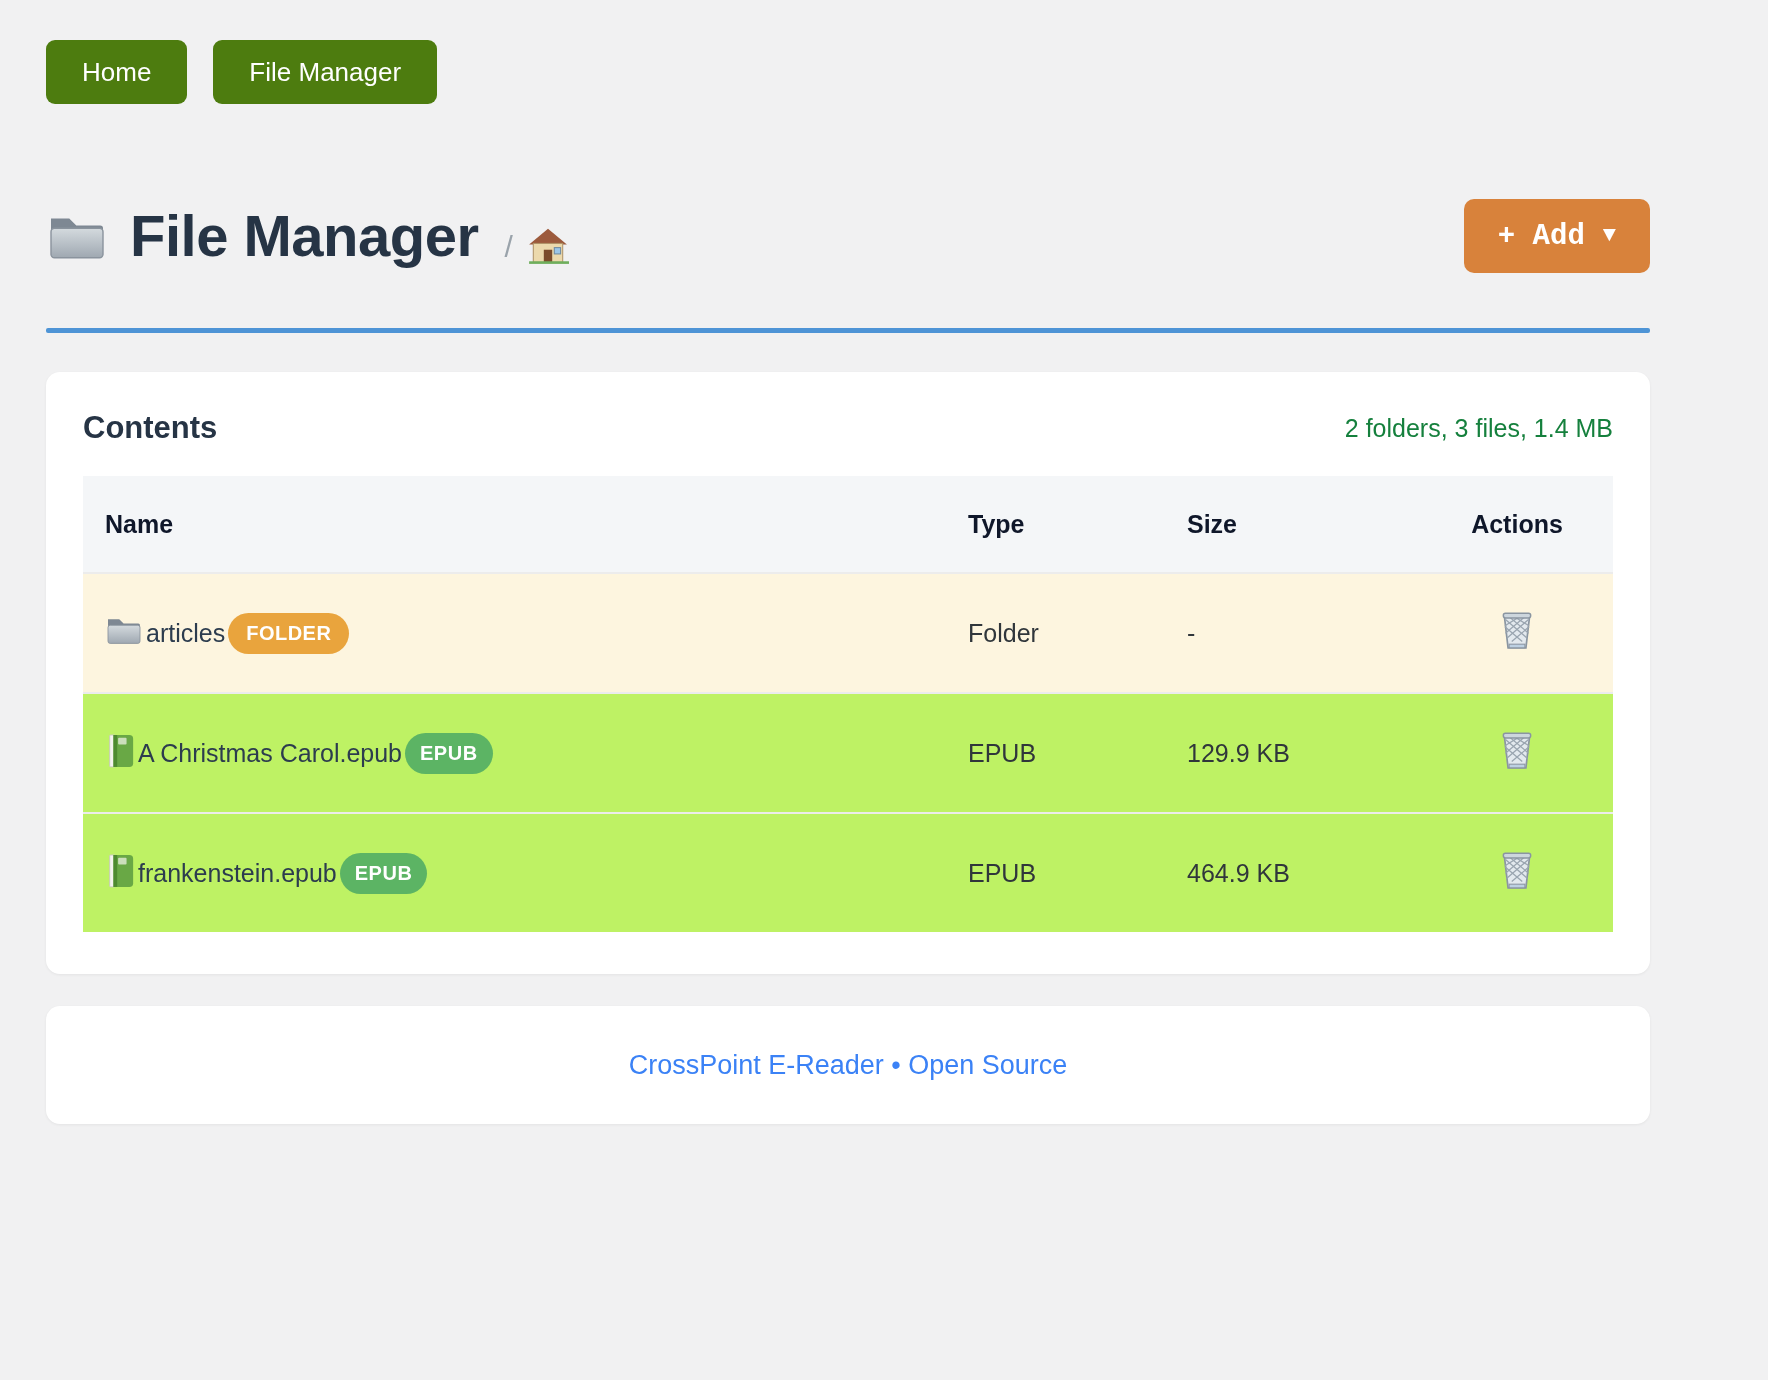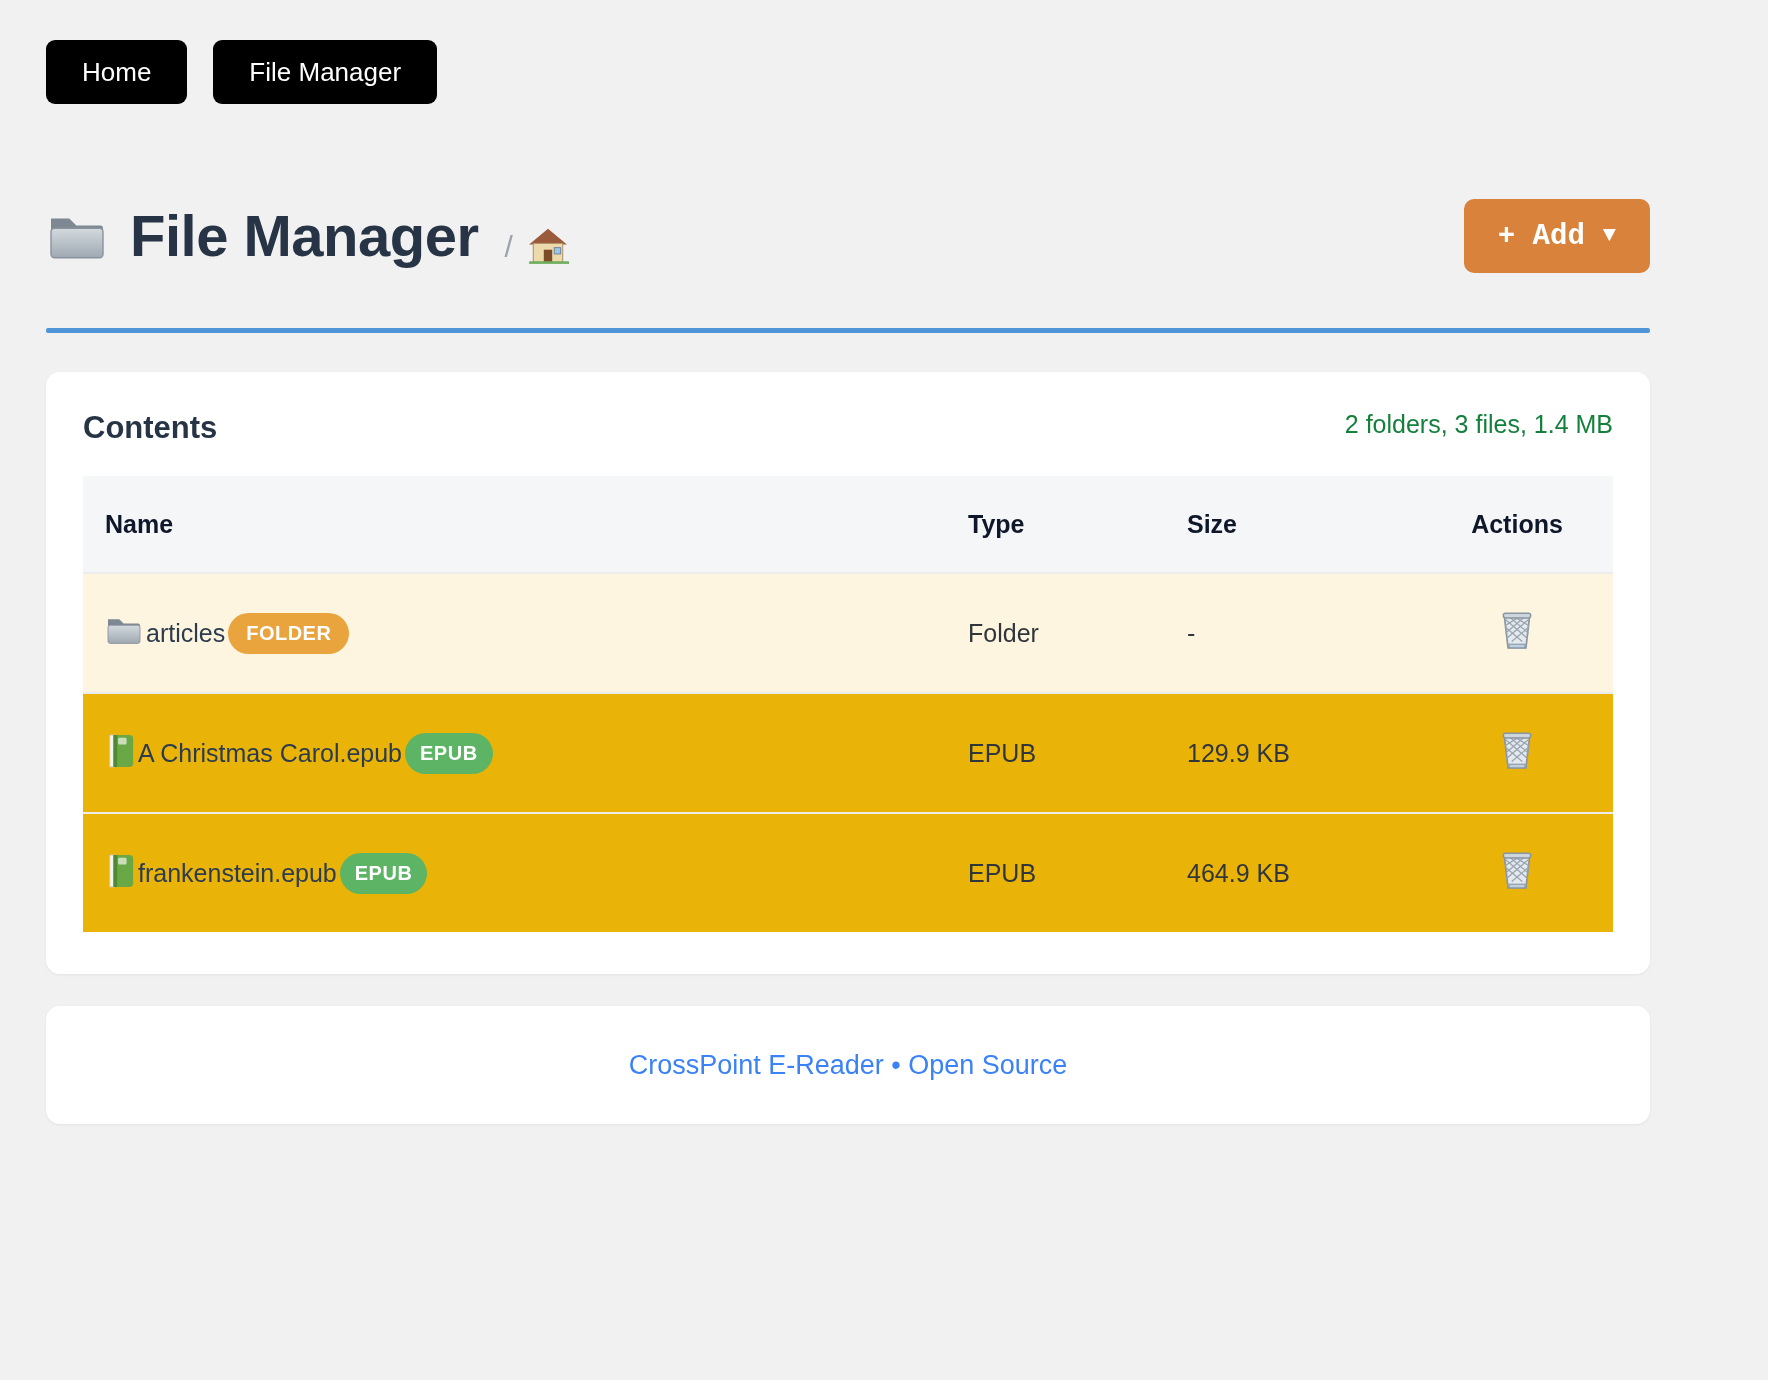--- a/index.html
+++ b/index.html
@@ -11,21 +11,21 @@
     color: #263445;
     overflow: hidden;
   }
   .container { width: 1604px; margin-left: 46px; padding-top: 40px; }
 
   
   .topnav { display: flex; gap: 26px; }
   .nav-btn {
     display: inline-flex; align-items: center; justify-content: center;
     height: 64px; padding: 0 36px;
-    background: #000000; color: #fff;
+    background: #4d7c0f; color: #fff;
     font-family: "Liberation Sans", sans-serif;
     font-size: 26px; font-weight: 400;
     border: none; border-radius: 9px; cursor: pointer;
   }
 
   
   .page-header { margin-top: 86px; display: flex; justify-content: space-between; align-items: center; }
   .title-group { display: flex; align-items: center; }
   .title-icon { margin-right: 22px; display: inline-flex; }
   h1.page-title { margin: 0; font-size: 58px; line-height: 92px; font-weight: 700; color: #263445; letter-spacing: -0.5px; }
@@ -42,35 +42,35 @@
   .add-btn .caret { font-size: 22px; line-height: 1; }
 
   .rule { height: 5px; background: #4e94d6; margin-top: 46px; border-radius: 2px; }
 
   
   .card {
     margin-top: 39px; background: #fff; border-radius: 14px;
     padding: 38px 37px 42px;
     box-shadow: 0 1px 3px rgba(0,0,0,0.06);
   }
-  .card-head { display: flex; justify-content: space-between; align-items: flex-start; }
+  .card-head { display: flex; justify-content: space-between; align-items: center; }
   h2.card-title { margin: 0; font-size: 31px; font-weight: 700; color: #263445; }
   .summary { font-size: 25px; color: #15803d; }
 
   table.files { width: 100%; border-collapse: collapse; margin-top: 30px; font-size: 25px; }
   table.files thead th {
     background: #f4f6f8; color: #0f172a; font-weight: 700;
     text-align: left; padding: 33px 0; line-height: 30px;
   }
   table.files thead th.first { padding-left: 22px; }
   table.files thead th.center { text-align: center; }
   table.files tbody td { padding: 35px 0; vertical-align: middle; color: #30363b; line-height: 30px; }
   table.files tbody tr { border-top: 2px solid #ececec; }
   tr.folder-row { background: #fdf5df; }
-  tr.epub-row { background: #eab308; }
+  tr.epub-row { background: #bef264; }
 
   .name-wrap { display: flex; align-items: center; gap: 3px; padding-left: 22px; }
   .fname { color: #2c3c4e; }
   .badge {
     display: inline-flex; align-items: center;
     color: #fff; font-weight: 700; font-size: 20px; letter-spacing: 0.5px;
     padding: 9px 18px; border-radius: 999px; line-height: 23px;
   }
   .badge-folder { background: #e9a43d; }
   .badge-epub { background: #5cb464; padding: 9px 15px; }

